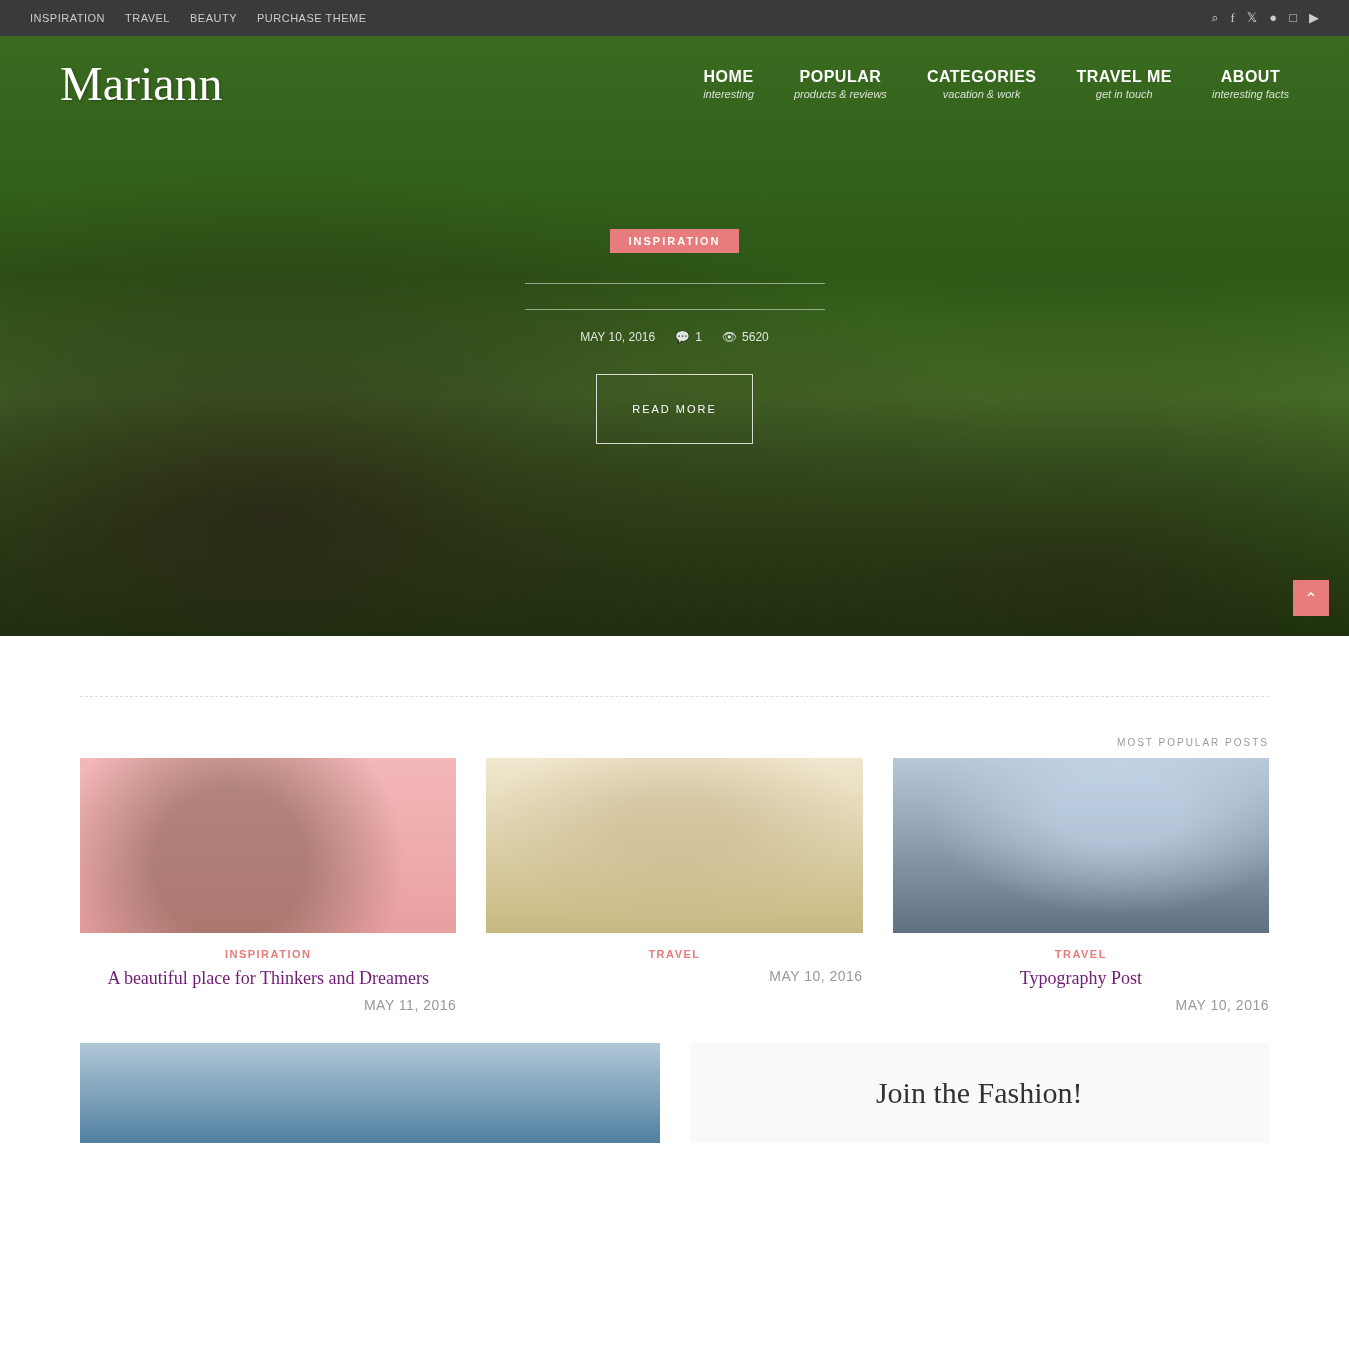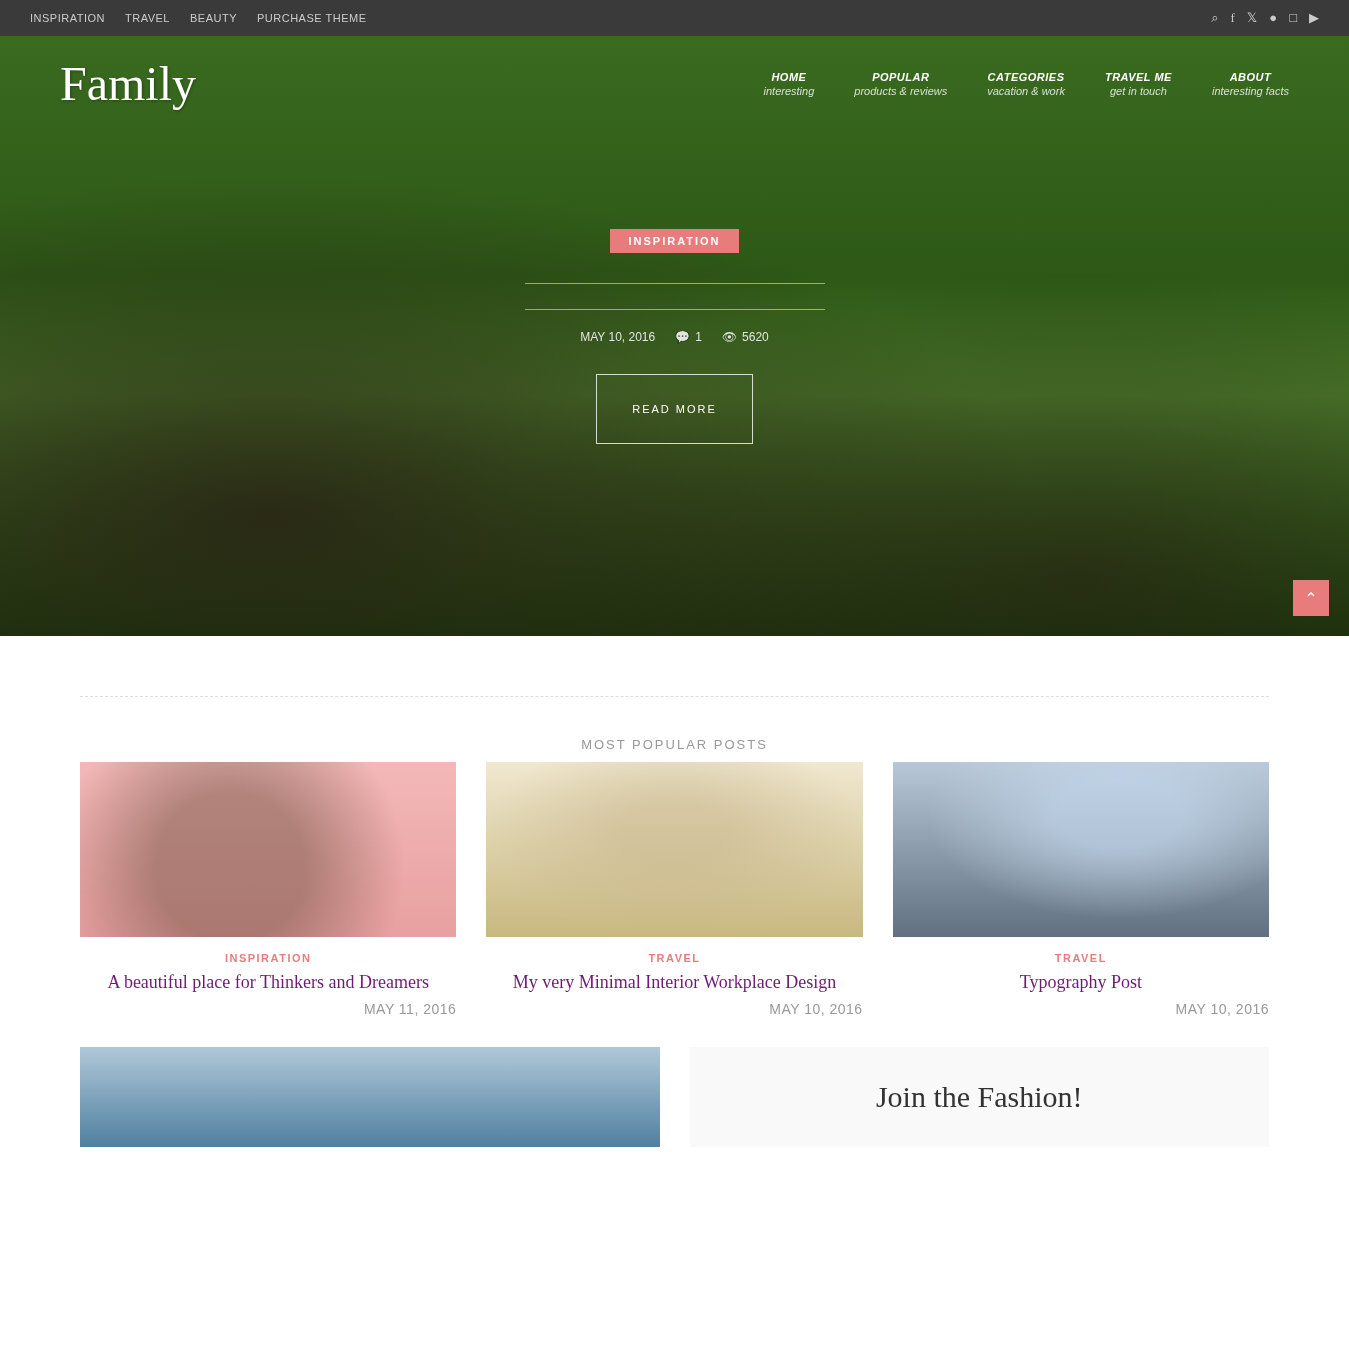--- a/index.html
+++ b/index.html
@@ -81,25 +81,24 @@
       display: flex;
       gap: 40px;
     }
     .nav-item {
       text-align: center;
       cursor: pointer;
     }
     .nav-item .nav-main {
       display: block;
       color: #fff;
-      font-size: 11px;
+      font-size: 16px;
       font-family: Arial, sans-serif;
       font-weight: 600;
       letter-spacing: 0.5px;
-      font-style: italic;
     }
     .nav-item .nav-sub {
       display: block;
       color: rgba(255,255,255,0.8);
       font-size: 11px;
       font-style: italic;
       font-family: Arial, sans-serif;
       margin-top: 2px;
     }
 
@@ -192,22 +191,22 @@
       border: none;
       border-top: 1px dashed #ddd;
       margin: 40px 0;
     }
 
     
     .popular-section {
       padding: 20px 80px 40px;
     }
     .section-eyebrow {
-      text-align: center;
-      font-size: 13px;
+      text-align: right;
+      font-size: 10px;
       letter-spacing: 2px;
       color: #999;
       font-family: Arial, sans-serif;
       text-transform: uppercase;
       margin-bottom: 10px;
     }
     .section-title {
       text-align: center;
       font-size: 40px;
       font-weight: 400;
@@ -353,21 +352,21 @@
     <span>●</span>
     <span>□</span>
     <span>▶</span>
   </div>
 </div>
 
 <div class="hero">
   <div class="hero-bg"></div>
 
   <nav class="main-nav">
-    <div class="logo">Family</div>
+    <div class="logo">Mariann</div>
     <div class="nav-links">
       <div class="nav-item">
         <span class="nav-main">HOME</span>
         <span class="nav-sub">interesting</span>
       </div>
       <div class="nav-item">
         <span class="nav-main">POPULAR</span>
         <span class="nav-sub">products &amp; reviews</span>
       </div>
       <div class="nav-item">
@@ -416,21 +415,20 @@
     <div class="post-card">
       <div class="post-img-1"></div>
       <span class="post-category cat-inspiration">INSPIRATION</span>
       <h3 class="post-title">A beautiful place for Thinkers and Dreamers</h3>
       <span class="post-date">MAY 11, 2016</span>
     </div>
 
     <div class="post-card">
       <div class="post-img-2"></div>
       <span class="post-category cat-travel">TRAVEL</span>
-      <h3 class="post-title">My very Minimal Interior Workplace Design</h3>
       <span class="post-date">MAY 10, 2016</span>
     </div>
 
     <div class="post-card">
       <div class="post-img-3"></div>
       <span class="post-category cat-travel">TRAVEL</span>
       <h3 class="post-title">Typography Post</h3>
       <span class="post-date">MAY 10, 2016</span>
     </div>
 

